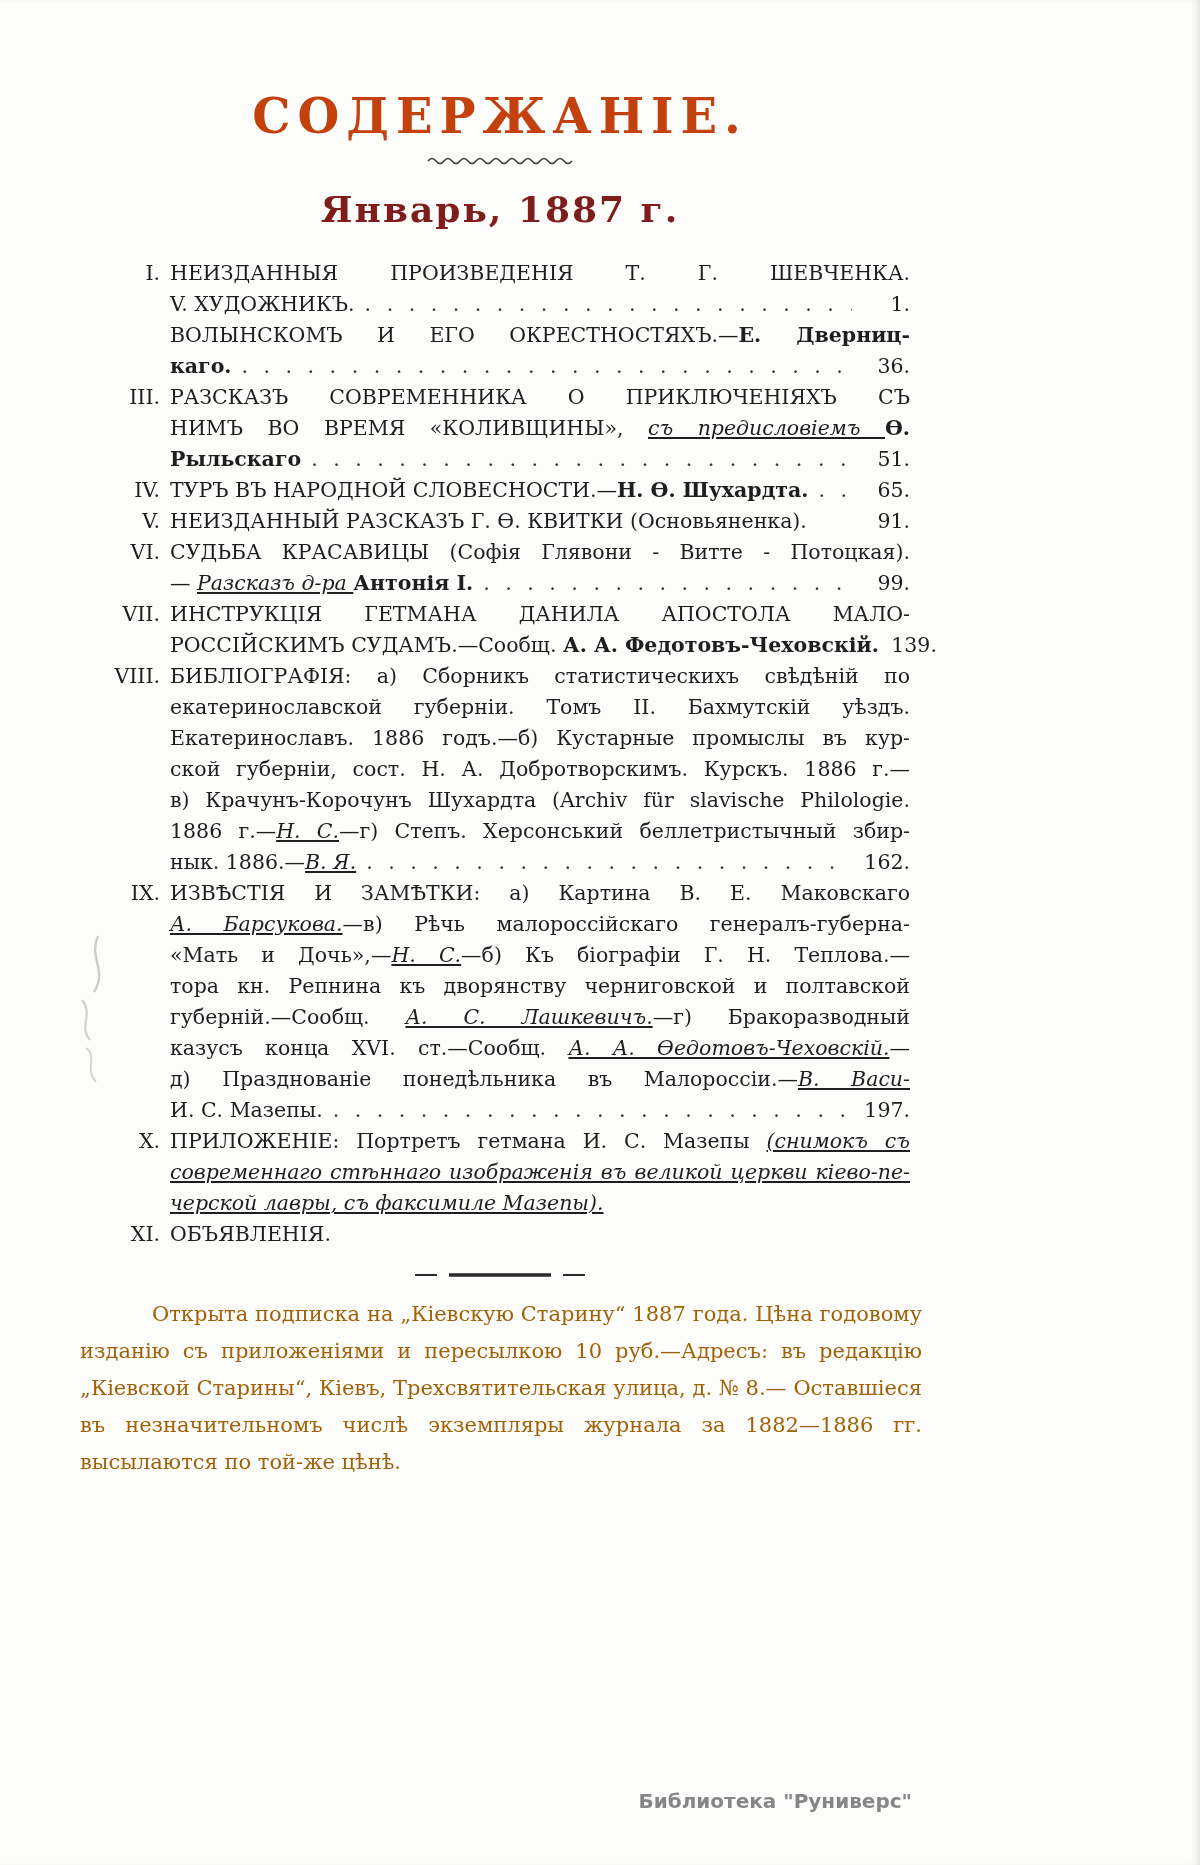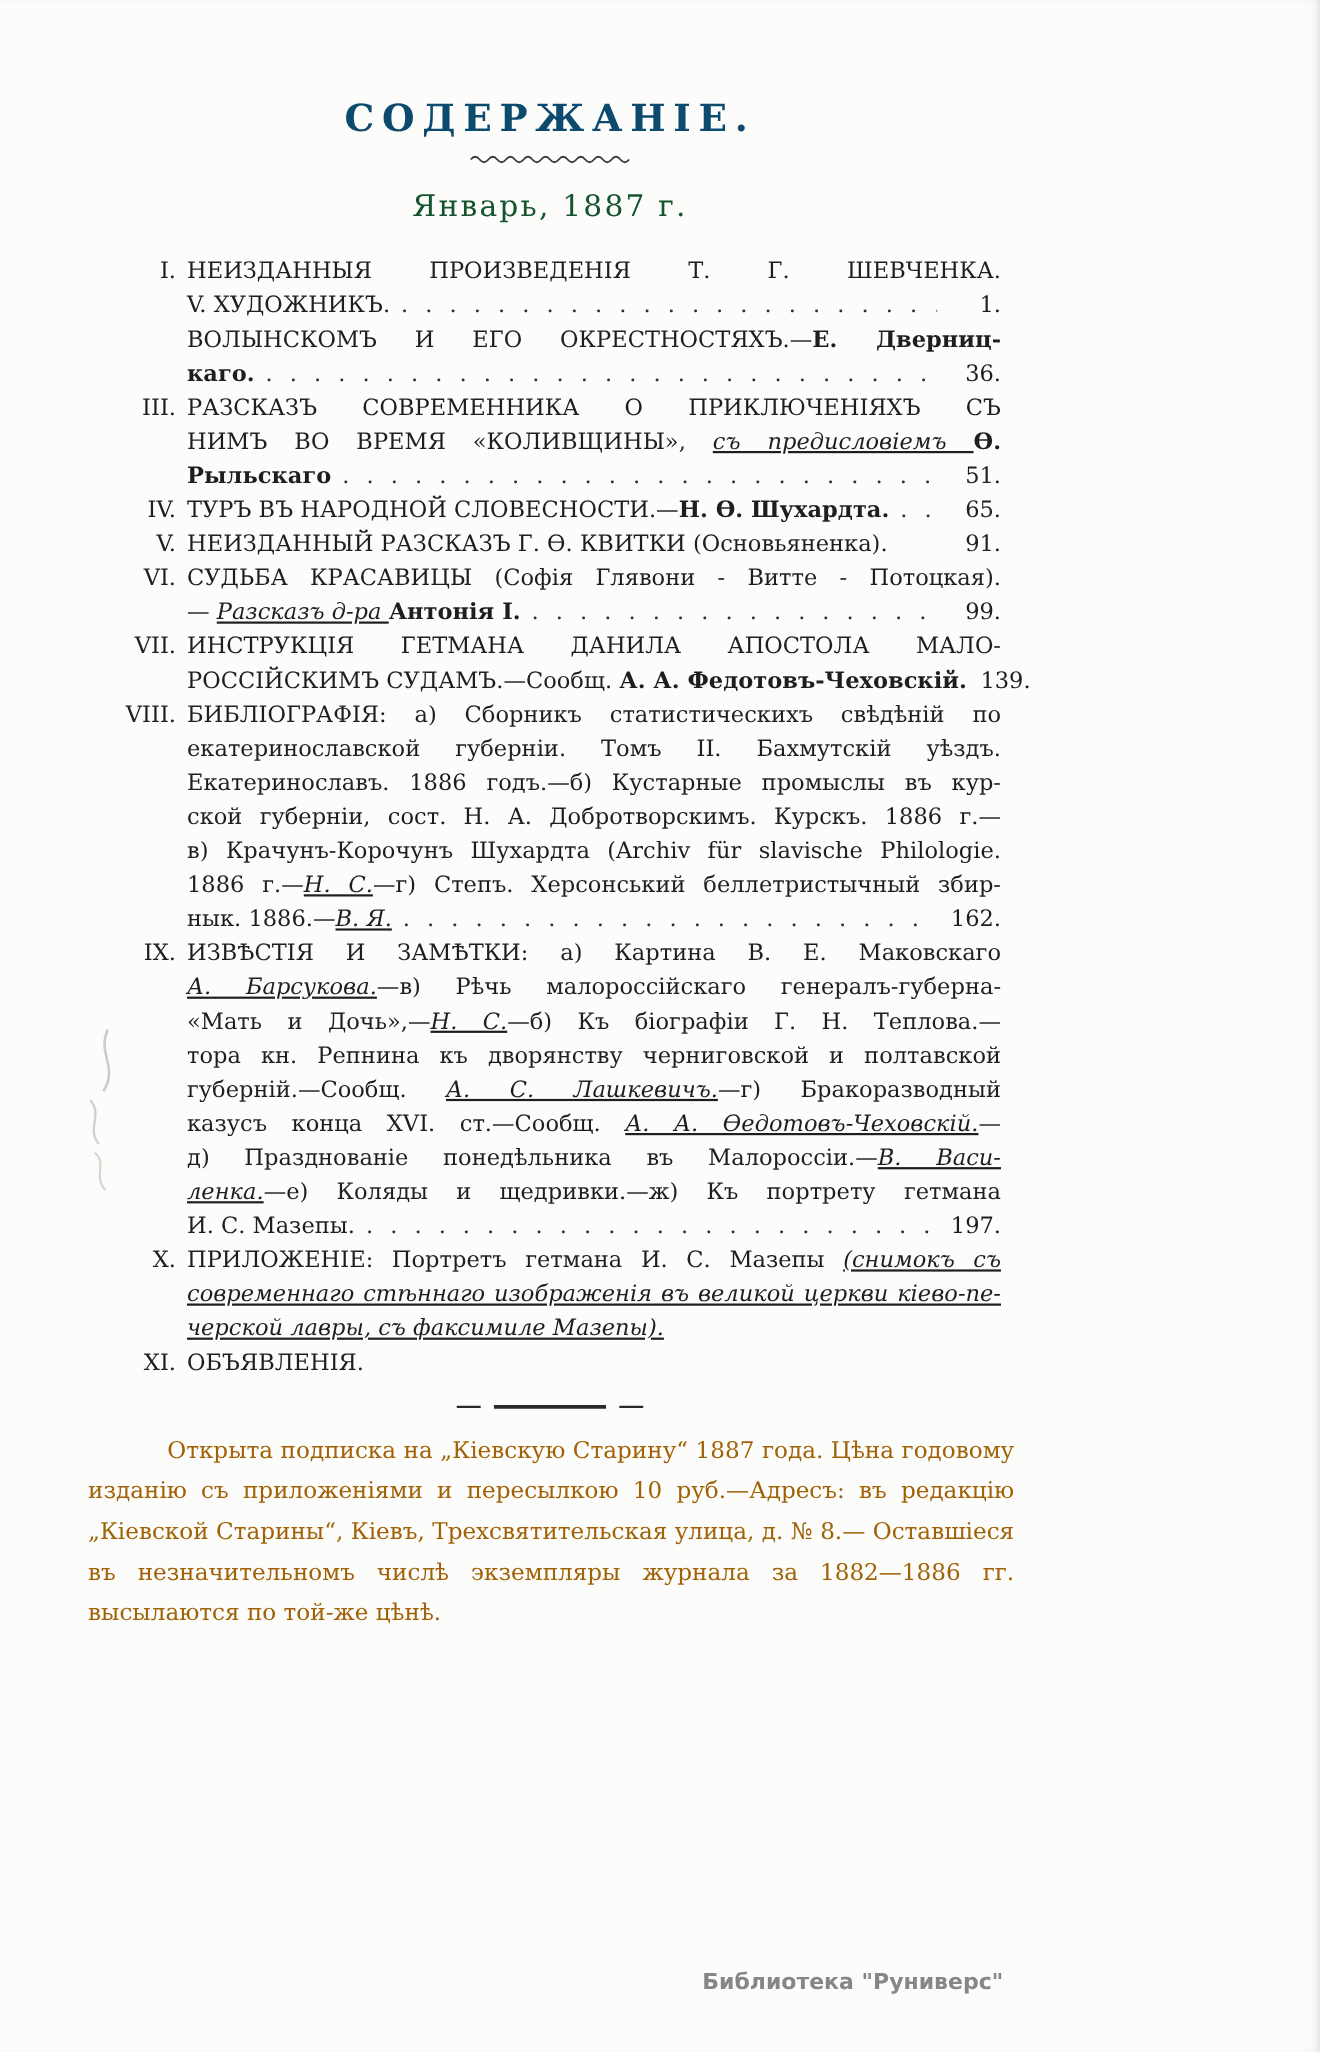--- a/index.html
+++ b/index.html
@@ -18,39 +18,39 @@
 
   .content {
     width: 820px;
     margin-left: 90px;
     padding-top: 88px;
   }
 
   .title {
     margin: 0;
     text-align: center;
-    font-size: 34px;
+    font-size: 48px;
     font-weight: 700;
     letter-spacing: 7px;
-    color: #0c4a6e;
+    color: #c2410c;
   }
 
   .squiggle {
     margin-top: 10px;
     display: flex;
     justify-content: center;
   }
 
   .issue {
     margin: 22px 0 0 0;
     text-align: center;
-    font-size: 27px;
-    font-weight: 400;
+    font-size: 36px;
+    font-weight: 700;
     letter-spacing: 2px;
-    color: #14532d;
+    color: #7f1d1d;
   }
 
   .toc {
     margin-top: 28px;
     font-size: 20.5px;
     line-height: 31px;
   }
 
   .row { display: flex; align-items: baseline; }
 
@@ -261,24 +261,20 @@
         <div class="row">
           <span class="num"></span>
           <span class="text just"><span class="st-n">казусъ конца XVI. ст.—Сообщ. </span><span class="st-i">А. А. Ѳедотовъ-Чеховскій.</span><span class="st-n">—</span></span>
         </div>
         <div class="row">
           <span class="num"></span>
           <span class="text just"><span class="st-n">д) Празднованіе понедѣльника въ Малороссіи.—</span><span class="st-i">В. Васи-</span></span>
         </div>
         <div class="row">
           <span class="num"></span>
-          <span class="text just"><span class="st-i">ленка.</span><span class="st-n">—е) Коляды и щедривки.—ж) Къ портрету гетмана</span></span>
-        </div>
-        <div class="row">
-          <span class="num"></span>
           <span class="text"><span class="st-n">И. С. Мазепы.</span></span>
           <span class="leader">. . . . . . . . . . . . . . . . . . . . . . . . . . . . . . . . . . . . . . . .</span>
           <span class="pagecol">197.</span>
         </div>
         <div class="row">
           <span class="num">X.</span>
           <span class="text just"><span class="st-n">ПРИЛОЖЕНІЕ: Портретъ гетмана И. С. Мазепы </span><span class="st-i">(снимокъ съ</span></span>
         </div>
         <div class="row">
           <span class="num"></span>

